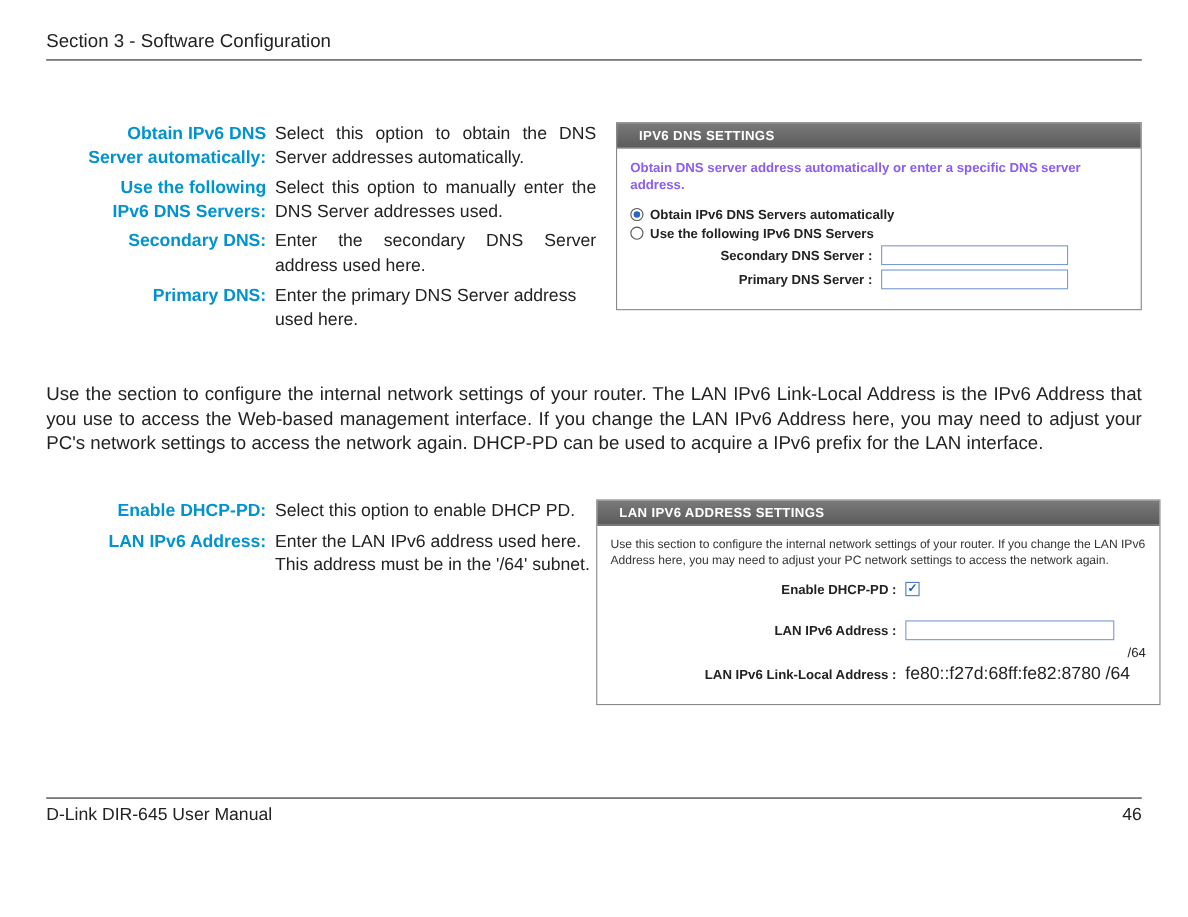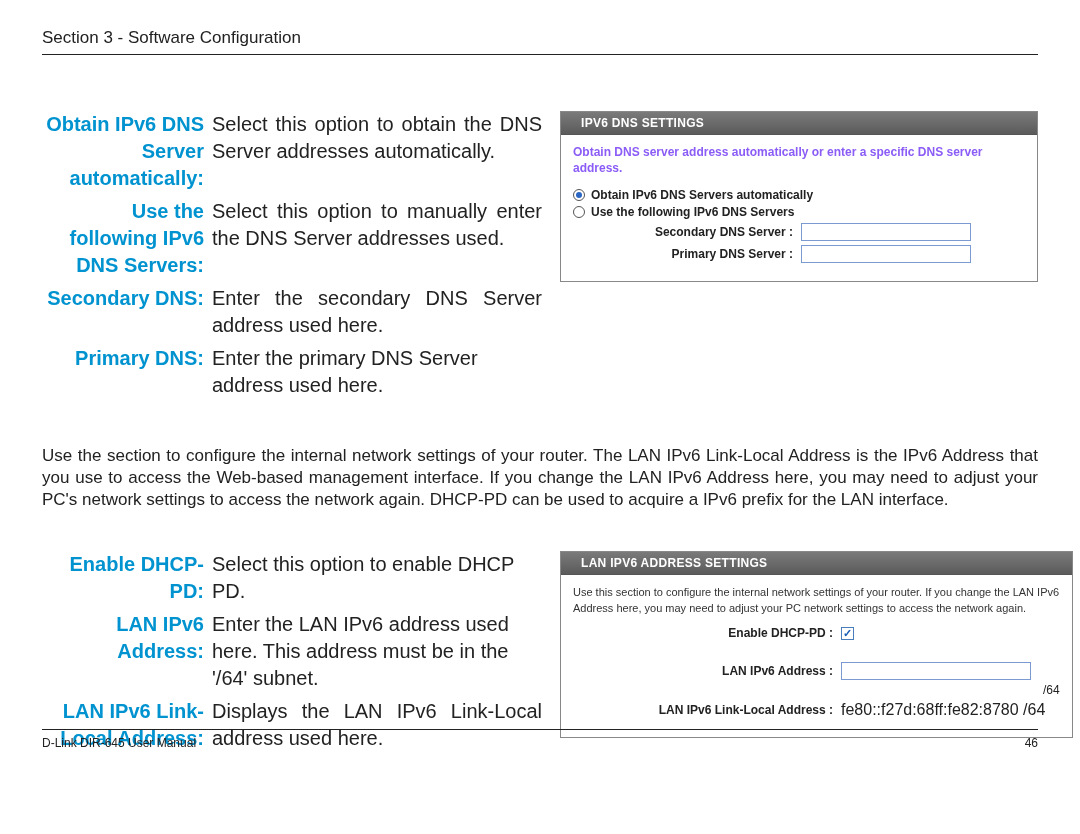--- a/index.html
+++ b/index.html
@@ -3,47 +3,47 @@
 <meta charset="utf-8">
 <style>
   * { box-sizing: border-box; margin: 0; padding: 0; }
   html, body { width: 1080px; height: 834px; font-family: "Segoe UI", "Myriad Pro", Arial, sans-serif; color: #222; }
   .page { width: 1080px; height: 778px; position: relative; padding: 28px 42px 0 42px; }
   .section-header { font-size: 17px; margin-bottom: 6px; }
   .rule-top { border-top: 1px solid #222; margin-top: 4px; margin-bottom: 56px; }
 
   .row1 { display: flex; gap: 18px; align-items: flex-start; }
   .defs { flex: 0 0 500px; }
-  .def { display: flex; margin-bottom: 6px; font-size: 20px; line-height: 1.35; }
+  .def { display: flex; margin-bottom: 6px; font-size: 16px; line-height: 1.35; margin-left: 38px; }
   .def .label { width: 170px; flex: 0 0 170px; text-align: right; padding-right: 8px; color: #0093d0; font-weight: 600; }
   .def .value { flex: 1; }
   .def .value.justify { text-align: justify; text-align-last: left; }
 
   .panel { flex: 1; border: 1px solid #888; font-family: Tahoma, Arial, sans-serif; font-size: 12px; background: #fff; }
   .panel-head { background: #6b6b6b; background: linear-gradient(#7a7a7a,#5b5b5b); color: #fff; font-weight: bold; padding: 4px 20px; border-bottom: 1px solid #555; font-size: 12px; letter-spacing: 0.3px; }
   .panel-body { padding: 10px 12px 14px 12px; }
   .panel-note { color: #8b5cf6; font-weight: bold; font-size: 12px; margin-bottom: 12px; line-height: 1.3; }
   .radio-row { display:flex; align-items:center; gap:6px; margin: 3px 0; font-size:12px; font-weight:bold; }
   .radio { width:12px; height:12px; border:1px solid #555; border-radius:50%; display:inline-flex; align-items:center; justify-content:center; }
   .radio.on::after { content:""; width:6px; height:6px; border-radius:50%; background:#2a66c2; display:block; }
   .field-row { display:flex; align-items:center; gap:8px; margin: 4px 0; }
   .field-row .fl { flex:0 0 220px; text-align:right; font-weight:bold; font-size:12px; }
   .tin { height:18px; border:1px solid #7a9; border:1px solid #7a9ad1; width:170px; display:inline-block; background:#fff; }
   .checkbox { width:13px; height:13px; border:1px solid #4a7dbb; display:inline-flex; align-items:center; justify-content:center; background:#fff; }
   .checkbox.on::after { content:"✓"; font-size:11px; color:#1a5fb4; line-height:1; font-weight:bold; }
   .suffix { font-size:12px; margin-left:4px;margin-top:39px; }
 
   .para { margin: 40px 0 40px 0; font-size: 17px; line-height: 1.3; text-align: justify; }
 
-  .row2 { display:flex; gap:18px; align-items:flex-start;justify-content:space-between; }
+  .row2 { display:flex; align-items:flex-start;justify-content:space-between; }
   .panel-desc { color:#333; font-size:11px; line-height:1.4; margin-bottom:10px; }
 
   .footer { position:absolute; left:42px; right:42px; bottom:28px; }
   .rule-bot { border-top:1px solid #222; margin-bottom:6px; }
-  .footer-row { display:flex; justify-content:space-between; font-size:12px; }
+  .footer-row { display:flex; justify-content:space-between; font-size:16px; }
 </style>
 </head>
 <body>
 
 <div class="page">
 
   <div class="section-header">Section 3 - Software Configuration</div>
   <div class="rule-top"></div>
 
   <div class="row1">
@@ -97,24 +97,20 @@
   <div class="row2">
     <div class="defs">
       <div class="def">
         <div class="label">Enable DHCP-PD:</div>
         <div class="value">Select this option to enable DHCP PD.</div>
       </div>
       <div class="def">
         <div class="label">LAN IPv6 Address:</div>
         <div class="value">Enter the LAN IPv6 address used here. This address must be in the '/64' subnet.</div>
       </div>
-      <div class="def">
-        <div class="label">LAN IPv6 Link-Local Address:</div>
-        <div class="value justify">Displays the LAN IPv6 Link-Local address used here.</div>
-      </div>
     </div>
 
     <div class="panel">
       <div class="panel-head">LAN IPV6 ADDRESS SETTINGS</div>
       <div class="panel-body">
         <div class="panel-desc">Use this section to configure the internal network settings of your router. If you change the LAN IPv6 Address here, you may need to adjust your PC network settings to access the network again.</div>
 
         <div class="field-row">
           <div class="fl" style="flex-basis:260px">Enable DHCP-PD  :</div>
           <span class="checkbox on"></span>

